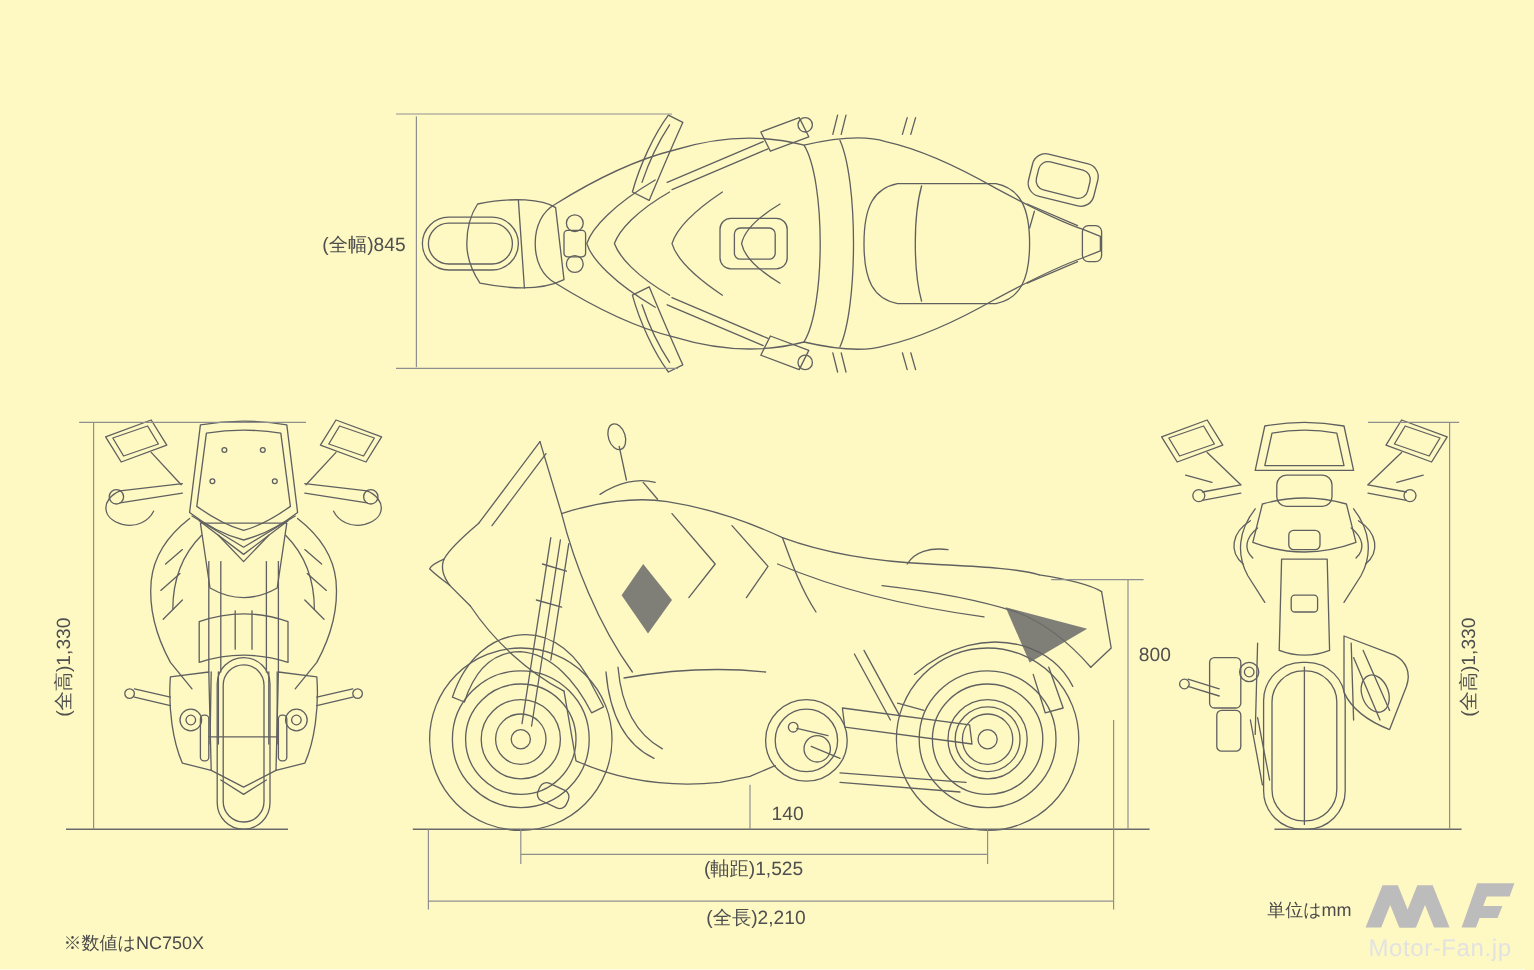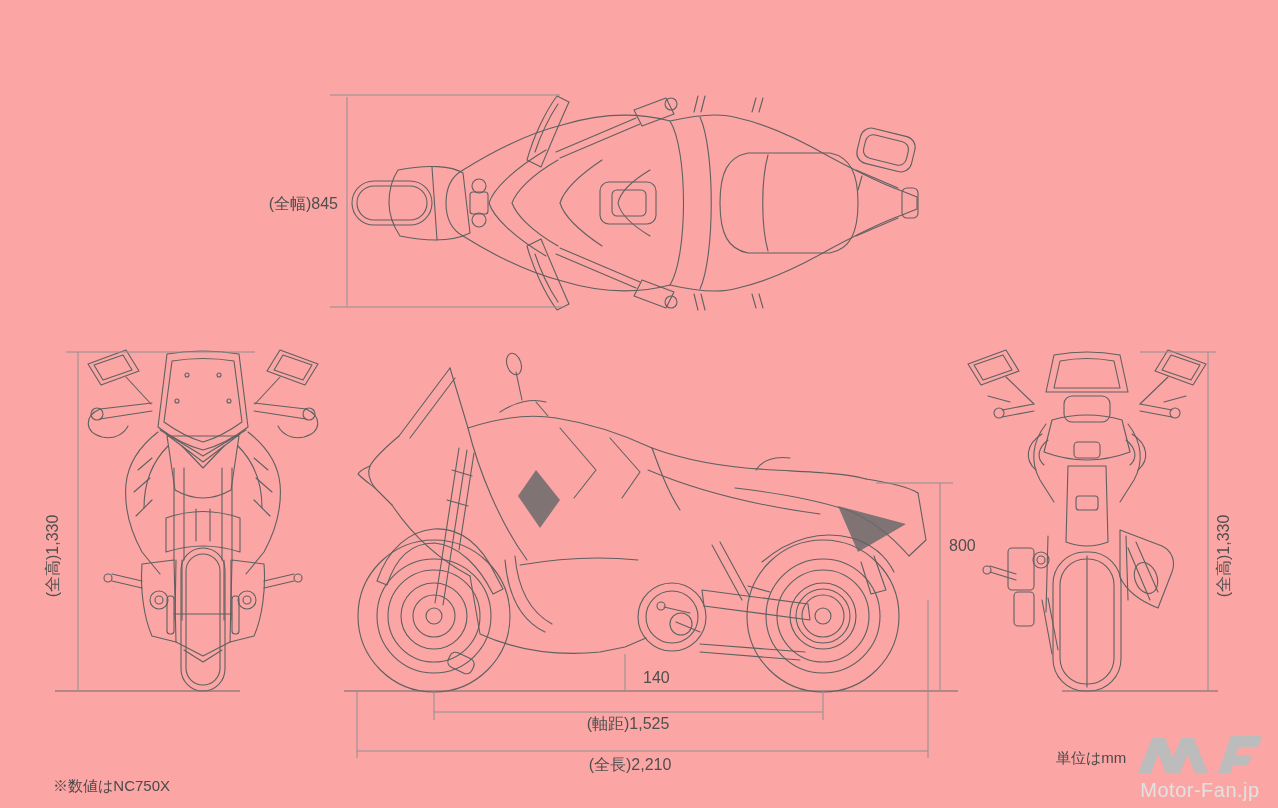--- a/index.html
+++ b/index.html
@@ -1,16 +1,16 @@
 <!DOCTYPE html>
 <html><head>
 <meta charset="utf-8">
 <style>
   html,body{margin:0;padding:0;background:#ffffff;}
-  .canvas{position:relative;width:1278px;height:808px;background:#fca5a5;overflow:hidden;
+  .canvas{position:relative;width:1278px;height:808px;background:#fef9c3;overflow:hidden;
           font-family:"Liberation Sans",sans-serif;}
   svg{display:block;}
   .draw{stroke:#606060;fill:none;stroke-width:1.1;stroke-linecap:round;stroke-linejoin:round;}
   .dim{stroke:#8f8f8f;fill:none;stroke-width:1;}
   .ground{stroke:#6a6a6a;fill:none;stroke-width:1.2;}
   .lbl{fill:#4f4f4f;font-size:16px;stroke:none;font-family:"Liberation Sans",sans-serif;}
   .note{fill:#4a4a4a;font-size:15px;stroke:none;font-family:"Liberation Sans",sans-serif;}
   .wm-text{fill:#e2e2e2;font-size:20px;stroke:none;letter-spacing:0.5px;font-family:"Liberation Sans",sans-serif;}
   .wm-logo{fill:#bcbcbc;stroke:none;}
   .fill-dark{fill:#6a6a6a;stroke:none;opacity:0.85;}

